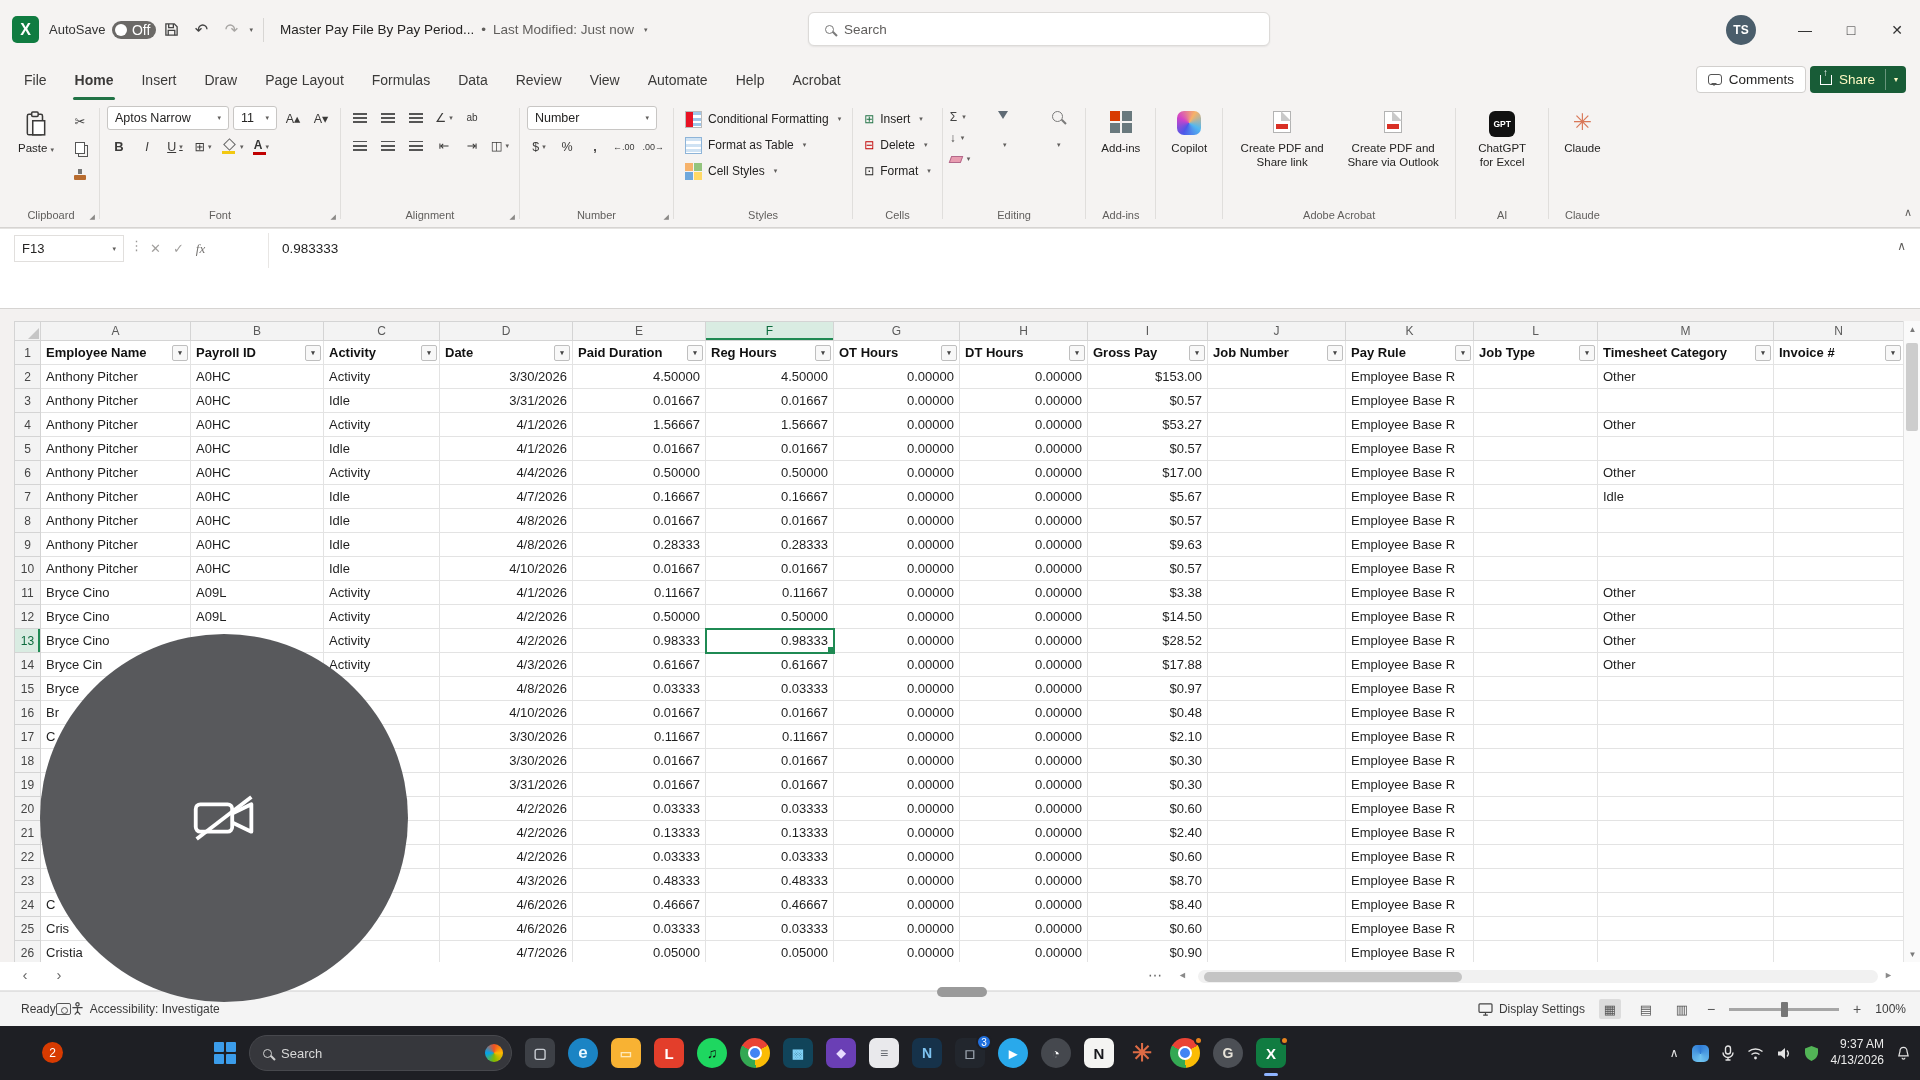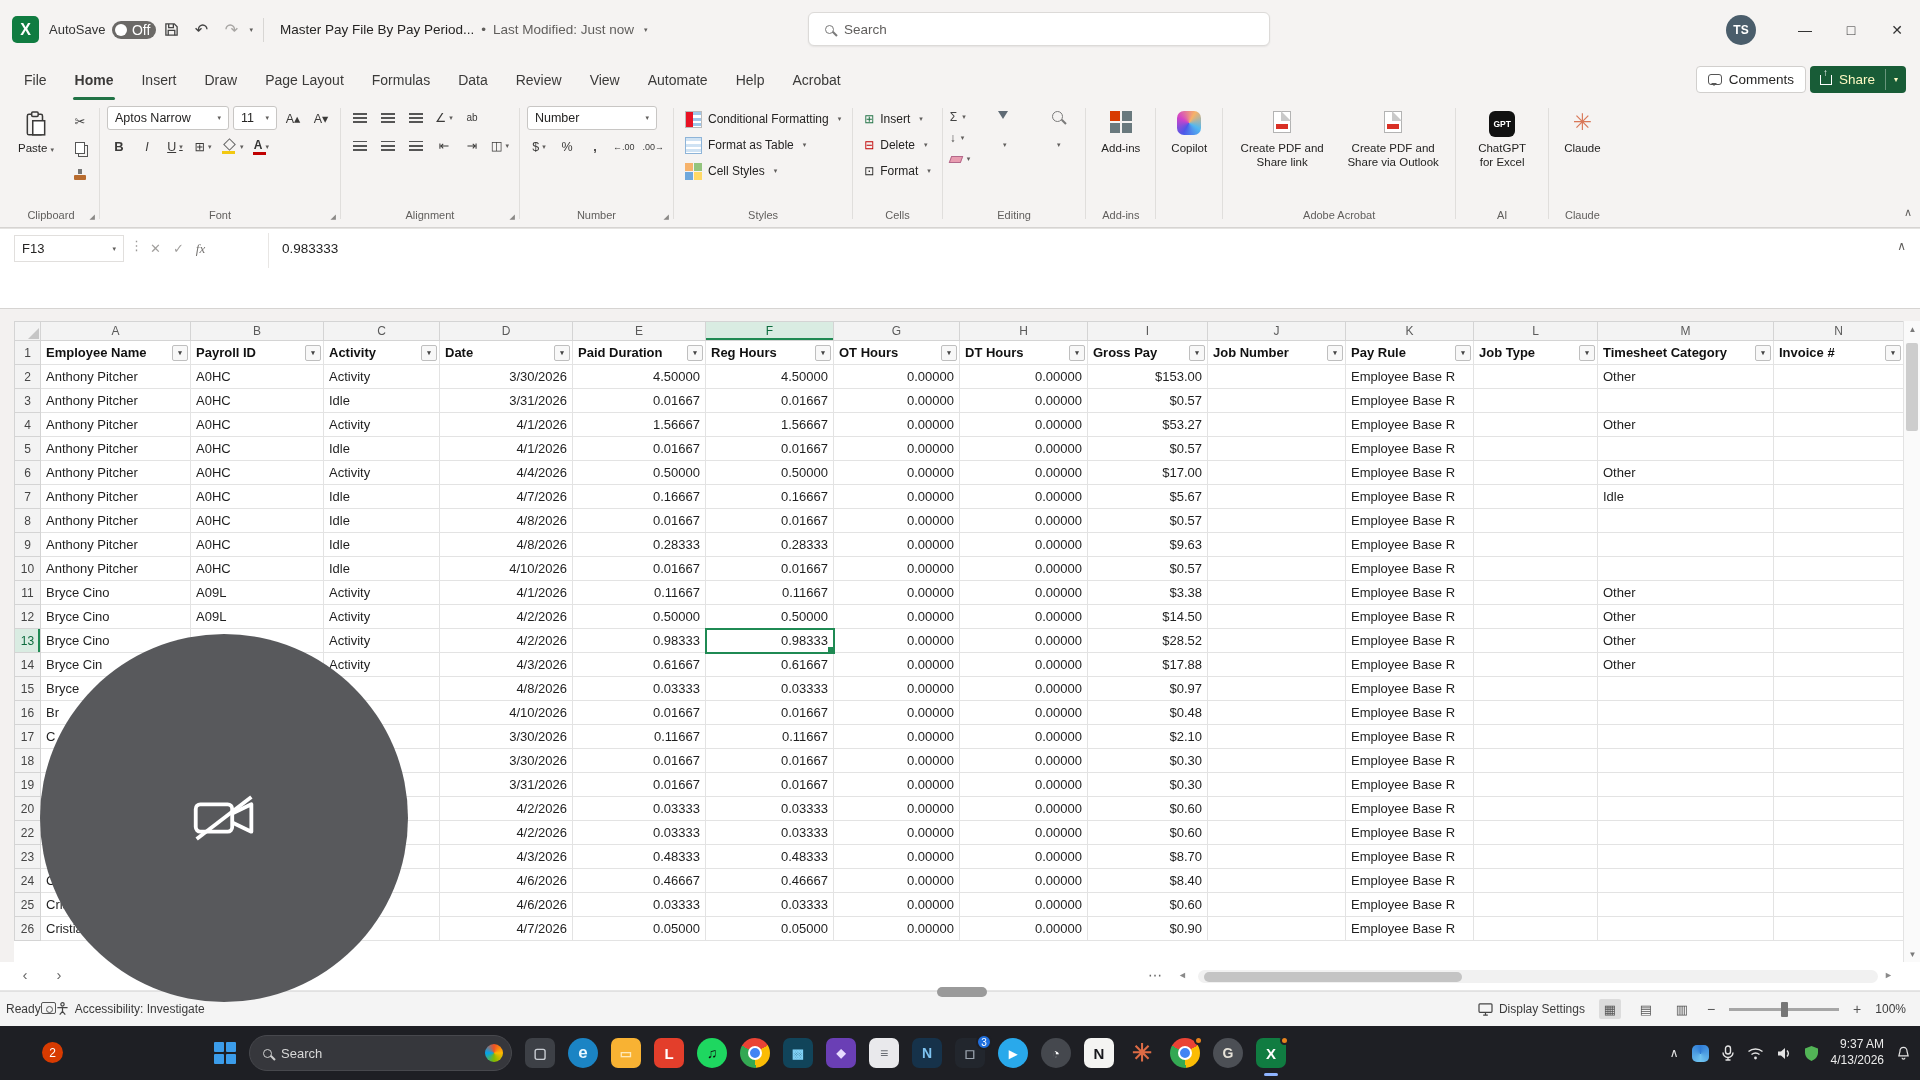--- a/index.html
+++ b/index.html
@@ -123,21 +123,21 @@
 #hscroll{top:962px;height:29px;background:#fff;border-bottom:1px solid #e6e6e6}
 .snav{position:absolute;top:4px;font-size:15px;color:#666;width:22px;text-align:center}
 .hdots{position:absolute;left:1148px;top:5px;color:#666;font-size:14px}
 .harr{position:absolute;top:8px;font-size:9px;color:#8a8a8a}
 .htrack{position:absolute;left:1198px;top:8px;width:680px;height:13px;background:#f1f1f1;border-radius:7px}
 .hthumb{position:absolute;left:6px;top:1.5px;width:258px;height:10px;background:#c4c4c4;border-radius:5px}
 #draghandle{position:absolute;left:937px;top:987px;width:50px;height:10px;border-radius:5px;background:#9a9a9a;z-index:6}
 
 
 #statusbar{top:991px;height:35px;background:#f4f4f4;border-top:1px solid #e1e1e1;display:flex;align-items:center;font-size:12px;color:#3b3b3b}
-.sbleft{display:flex;align-items:flex-start;padding-left:6px}
+.sbleft{display:flex;align-items:center;padding-left:21px}
 .rec{width:15px;height:12px;border:1.3px solid #555;border-radius:2px;position:relative}
 .rec::after{content:"";position:absolute;left:4px;top:2.5px;width:5px;height:5px;border:1.3px solid #555;border-radius:50%}
 .sbitem{display:flex;align-items:center;gap:6px}
 .sbright{margin-left:auto;display:flex;align-items:center;gap:14px;padding-right:14px}
 .viewico{width:22px;height:20px;display:flex;align-items:center;justify-content:center;font-size:13px;color:#555;border-radius:2px}
 .viewico.on{background:#dcdcdc}
 .zoomtrack{width:110px;height:3px;background:#a6a6a6;position:relative}
 .zoomthumb{position:absolute;left:52px;top:-6px;width:7px;height:15px;background:#767676;border-radius:1px}
 .zsign{font-size:14px;color:#555}
 
@@ -886,20 +886,37 @@
           <th class="rowhdr">20</th>
           <td class="cell left"></td>
           <td class="cell left"></td>
           <td class="cell left"></td>
           <td class="cell right">4/2/2026</td>
           <td class="cell right">0.03333</td>
           <td class="cell right">0.03333</td>
           <td class="cell right">0.00000</td>
           <td class="cell right">0.00000</td>
           <td class="cell right">$0.60</td>
+          <td class="cell left"></td>
+          <td class="cell left">Employee Base R</td>
+          <td class="cell left"></td>
+          <td class="cell left"></td>
+          <td class="cell left"></td>
+        </tr>
+        <tr>
+          <th class="rowhdr">21</th>
+          <td class="cell left"></td>
+          <td class="cell left"></td>
+          <td class="cell left"></td>
+          <td class="cell right">4/2/2026</td>
+          <td class="cell right">0.13333</td>
+          <td class="cell right">0.13333</td>
+          <td class="cell right">0.00000</td>
+          <td class="cell right">0.00000</td>
+          <td class="cell right">$2.40</td>
           <td class="cell left"></td>
           <td class="cell left">Employee Base R</td>
           <td class="cell left"></td>
           <td class="cell left"></td>
           <td class="cell left"></td>
         </tr>
         <tr>
           <th class="rowhdr">22</th>
           <td class="cell left"></td>
           <td class="cell left"></td>

